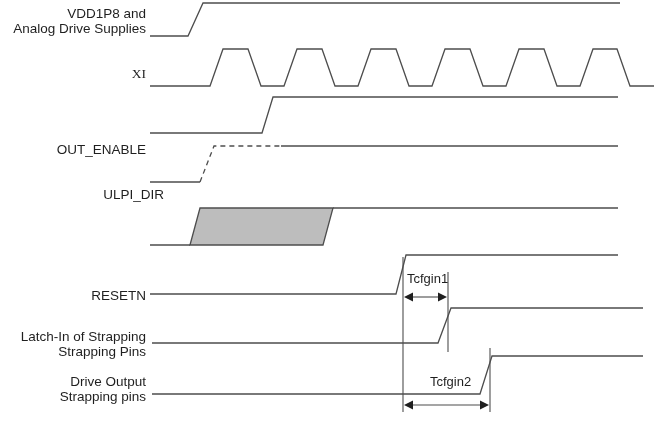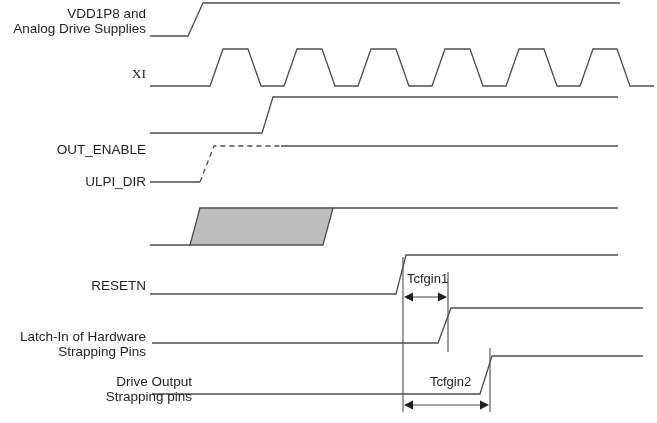--- a/index.html
+++ b/index.html
@@ -104,32 +104,32 @@
   </div>
 
   <div class="sig-label" style="top:66px;font-family:Liberation Serif, serif;">
     <span>XI</span>
   </div>
 
   <div class="sig-label" style="top:103px;margin-top:39px;">
     <span>OUT_ENABLE</span>
   </div>
 
-  <div class="sig-label" style="top:174px;">
+  <div class="sig-label" style="top:187px;margin-left:18px;">
     <span>ULPI_DIR</span>
   </div>
 
 
-  <div class="sig-label" style="top:278px;">
+  <div class="sig-label" style="top:288px;">
     <span>RESETN</span>
   </div>
 
   <div class="sig-label" style="top:329px;">
-    <span>Latch-In of Hardware</span>
+    <span>Latch-In of Strapping</span>
     <span>Strapping Pins</span>
   </div>
 
-  <div class="sig-label" style="top:374px;padding-left:46px;">
+  <div class="sig-label" style="top:374px;">
     <span>Drive Output</span>
     <span>Strapping pins</span>
   </div>
 
 </div>
 
 </body></html>

